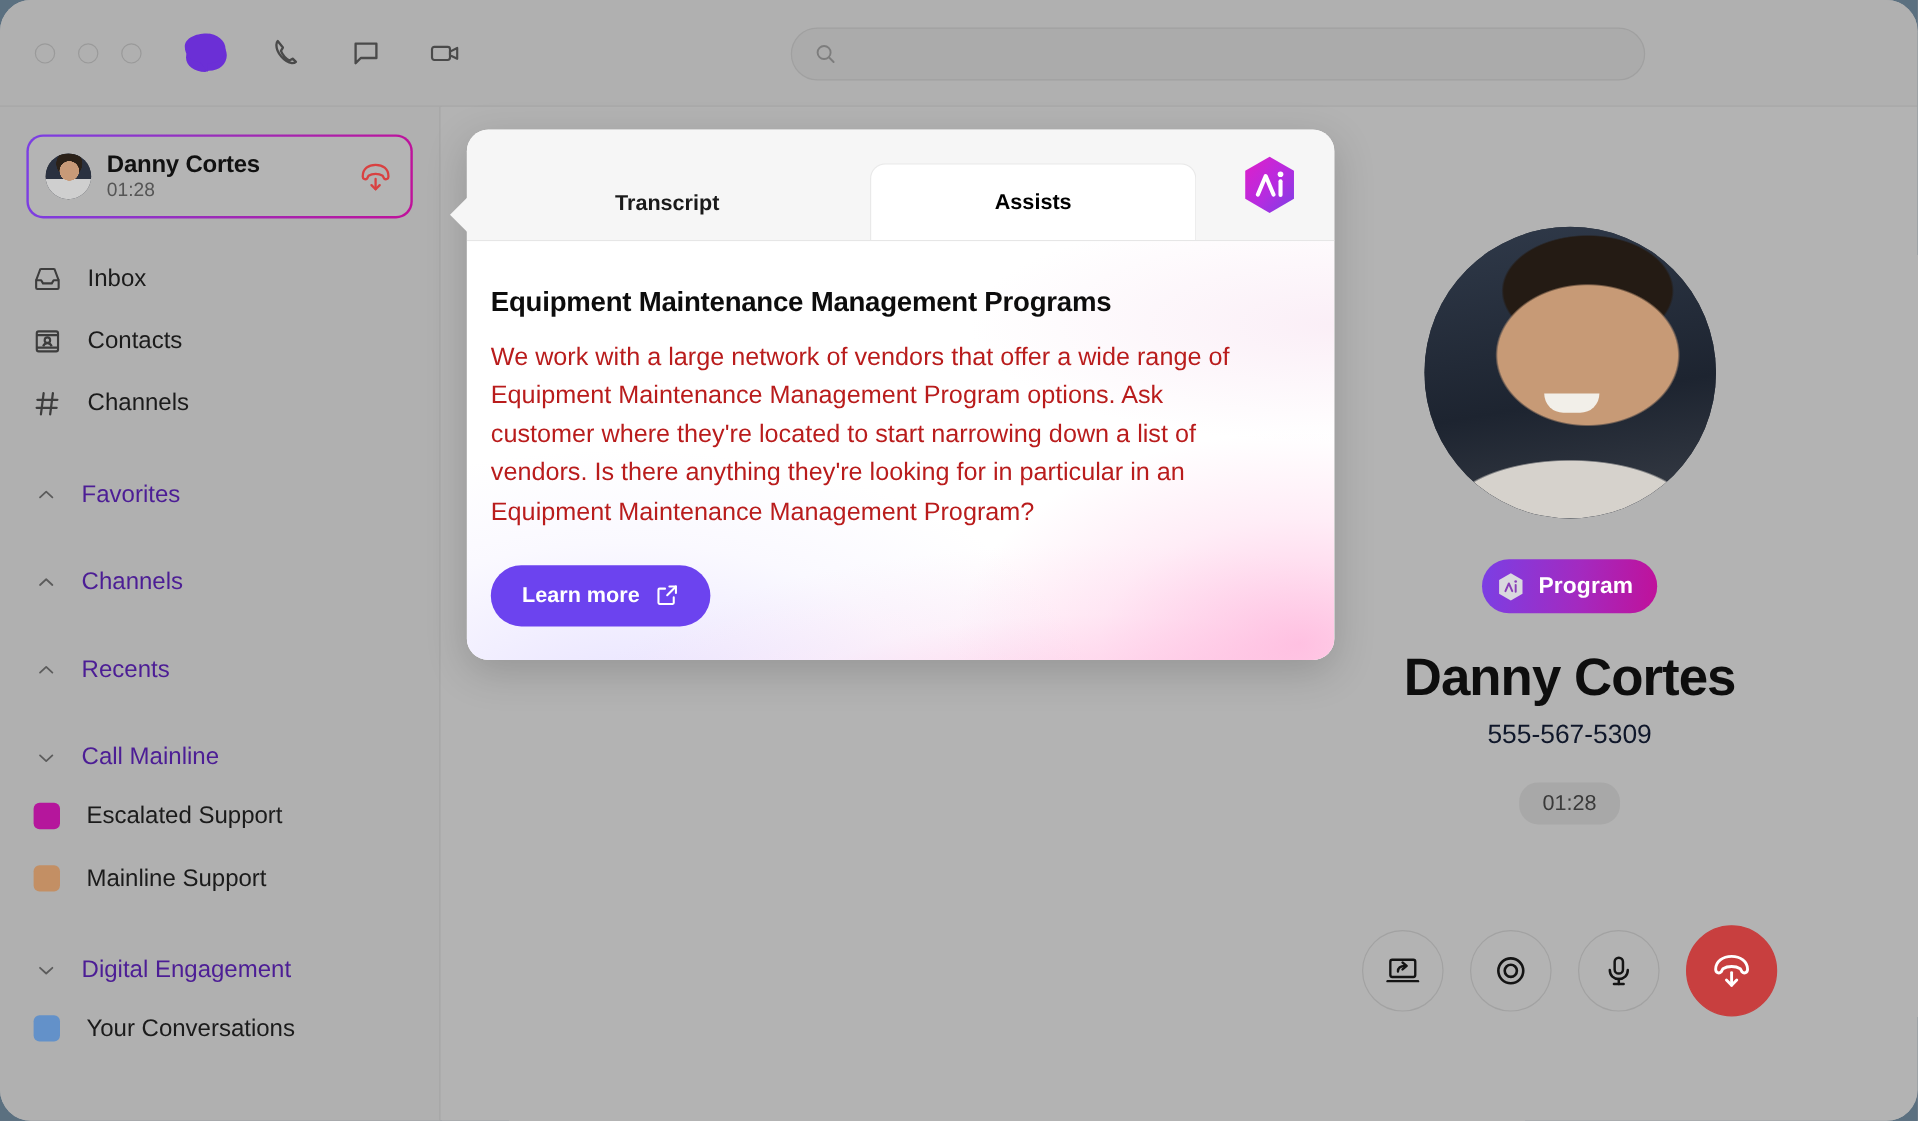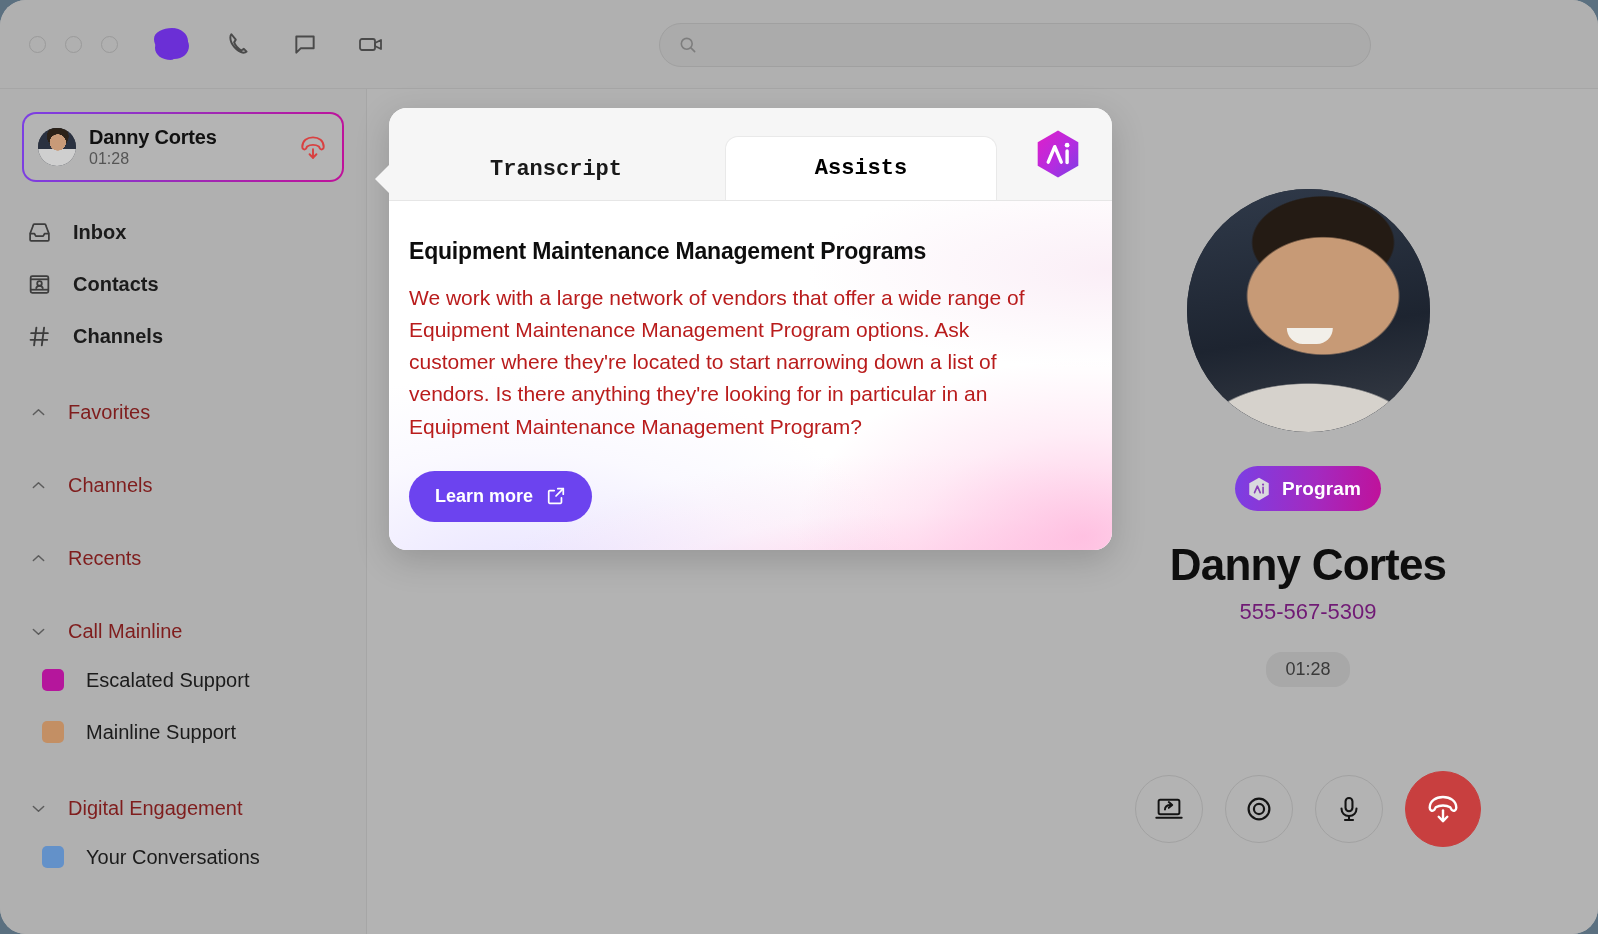--- a/index.html
+++ b/index.html
@@ -135,21 +135,21 @@
     letter-spacing: -0.2px;
   }
   .call-time {
     font-size: 16px;
     color: #555;
     line-height: 1.25;
   }
   .call-hangup { color: #d94141; display:flex; }
 
   
-  .nav-list { margin-top: 24px; font-weight: bold; }
+  .nav-list { margin-top: 24px; }
   .nav-item {
     display: flex;
     align-items: center;
     gap: 21px;
     height: 52px;
     padding-left: 26px;
     cursor: pointer;
   }
   .nav-icon {
     width: 26px; height: 26px;
@@ -168,29 +168,29 @@
     align-items: center;
     gap: 20px;
     height: 46px;
     margin-top: 27px;
     padding-left: 28px;
     cursor: pointer;
   }
   .chev { width: 20px; height: 20px; color: #5c5c5c; display:flex; align-items:center; justify-content:center; flex-shrink:0; }
   .section-label {
     font-size: 20px;
-    color: #7f1d1d;
+    color: #4c1d95;
   }
 
   .sub-item {
     display: flex;
     align-items: center;
     gap: 22px;
     height: 52px;
-    padding-left: 42px;
+    padding-left: 28px;
     cursor: pointer;
   }
   .swatch {
     width: 22px; height: 22px;
     border-radius: 5px;
     flex-shrink: 0;
   }
   .sub-label {
     font-size: 20px;
     color: #1b1b1b;
@@ -257,21 +257,21 @@
   #contact-name {
     margin-top: 29px;
     font-size: 44px;
     font-weight: bold;
     color: #0e0e0e;
     letter-spacing: -0.8px;
   }
   #contact-phone {
     margin-top: 9px;
     font-size: 22px;
-    color: #701a75;
+    color: #0f172a;
   }
   #call-duration {
     margin-top: 27px;
     background: #a8a8a8;
     border-radius: 16px;
     padding: 7px 19px;
     font-size: 18px;
     color: #3a3a3a;
   }
 
@@ -338,24 +338,23 @@
     background: #f6f6f6;
     border-bottom: 1px solid #e6e6e6;
   }
   .tab {
     position: absolute;
     bottom: 0;
     height: 62px;
     display: flex;
     align-items: center;
     justify-content: center;
-    font-size: 22px;
+    font-size: 18px;
     font-weight: bold;
     cursor: pointer;
-    font-family: Liberation Mono, monospace;
   }
   .tab.inactive {
     left: 14px;
     width: 306px;
     color: #1a1a1a;
   }
   .tab.active {
     left: 336px;
     width: 272px;
     background: #fff;

